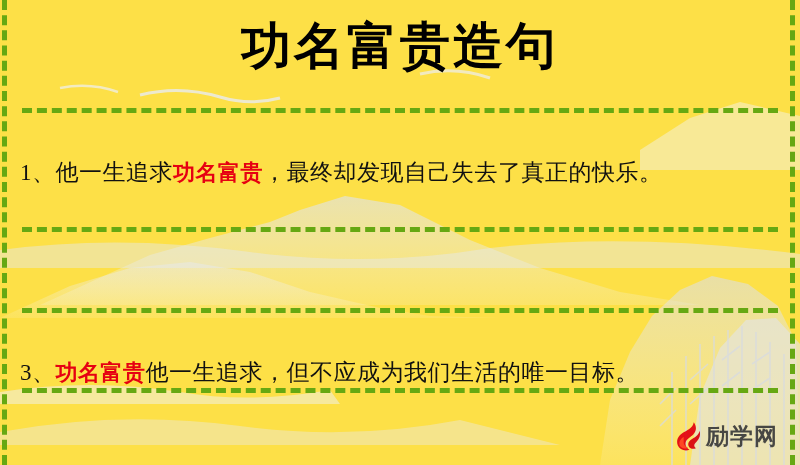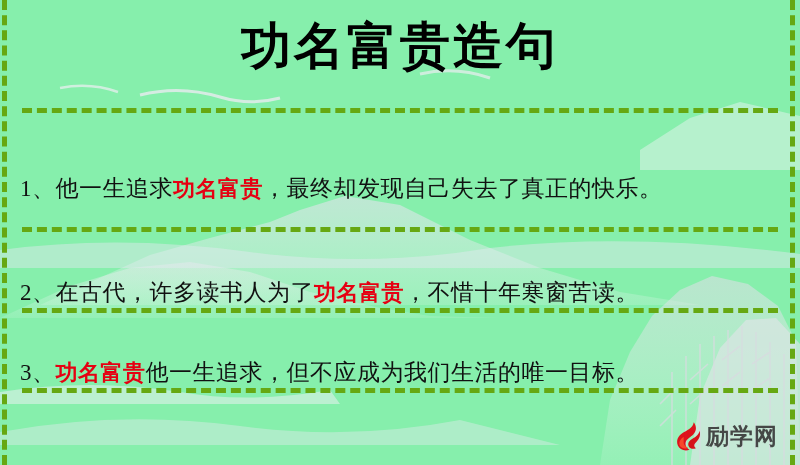--- a/index.html
+++ b/index.html
@@ -9,21 +9,21 @@
   }
   body {
     font-family: "Liberation Serif", "DejaVu Serif", serif;
   }
 
   .page {
     position: relative;
     width: 800px;
     height: 465px;
     overflow: hidden;
-    background: #86efac;
+    background: #fde047;
     box-sizing: border-box;
   }
 
   
   .bg-wash {
     position: absolute;
     inset: 0;
     pointer-events: none;
     z-index: 0;
   }
@@ -85,21 +85,21 @@
     position: absolute;
     left: 20px;
     right: 18px;
     font-family: "Liberation Serif", "DejaVu Serif", serif;
     font-size: 23px;
     line-height: 42px;
     color: #111111;
     letter-spacing: 0.5px;
     text-align: justify;
   }
-  .s1 { top: 136px; margin-top: 32px; }
+  .s1 { top: 120px; margin-top: 32px; }
   .s2 { top: 249px; }
   .s3 { top: 329px; }
 
   .kw {
     color: #e60012;
     font-weight: bold;
     font-family: "DejaVu Sans", "Liberation Sans", sans-serif;
     font-size: 22px;
   }
 
@@ -187,23 +187,20 @@
   <div class="hr-dash hr-2"></div>
   <div class="hr-dash hr-3"></div>
   <div class="hr-dash hr-4"></div>
 
   <div class="sentences">
 
     <p class="sentence s1">
       <span>1、</span><span>他一生追求</span><span class="kw">功名富贵</span><span>，最终却发现自己失去了真正的快乐。</span>
     </p>
 
-    <p class="sentence s2">
-      <span>2、</span><span>在古代，许多读书人为了</span><span class="kw">功名富贵</span><span>，不惜十年寒窗苦读。</span>
-    </p>
 
     <p class="sentence s3">
       <span>3、</span><span></span><span class="kw">功名富贵</span><span>他一生追求，但不应成为我们生活的唯一目标。</span>
     </p>
 
   </div>
 
   <div class="logo">
     <span class="logo-mark">
       <svg viewBox="0 0 64 64" xmlns="http://www.w3.org/2000/svg">

